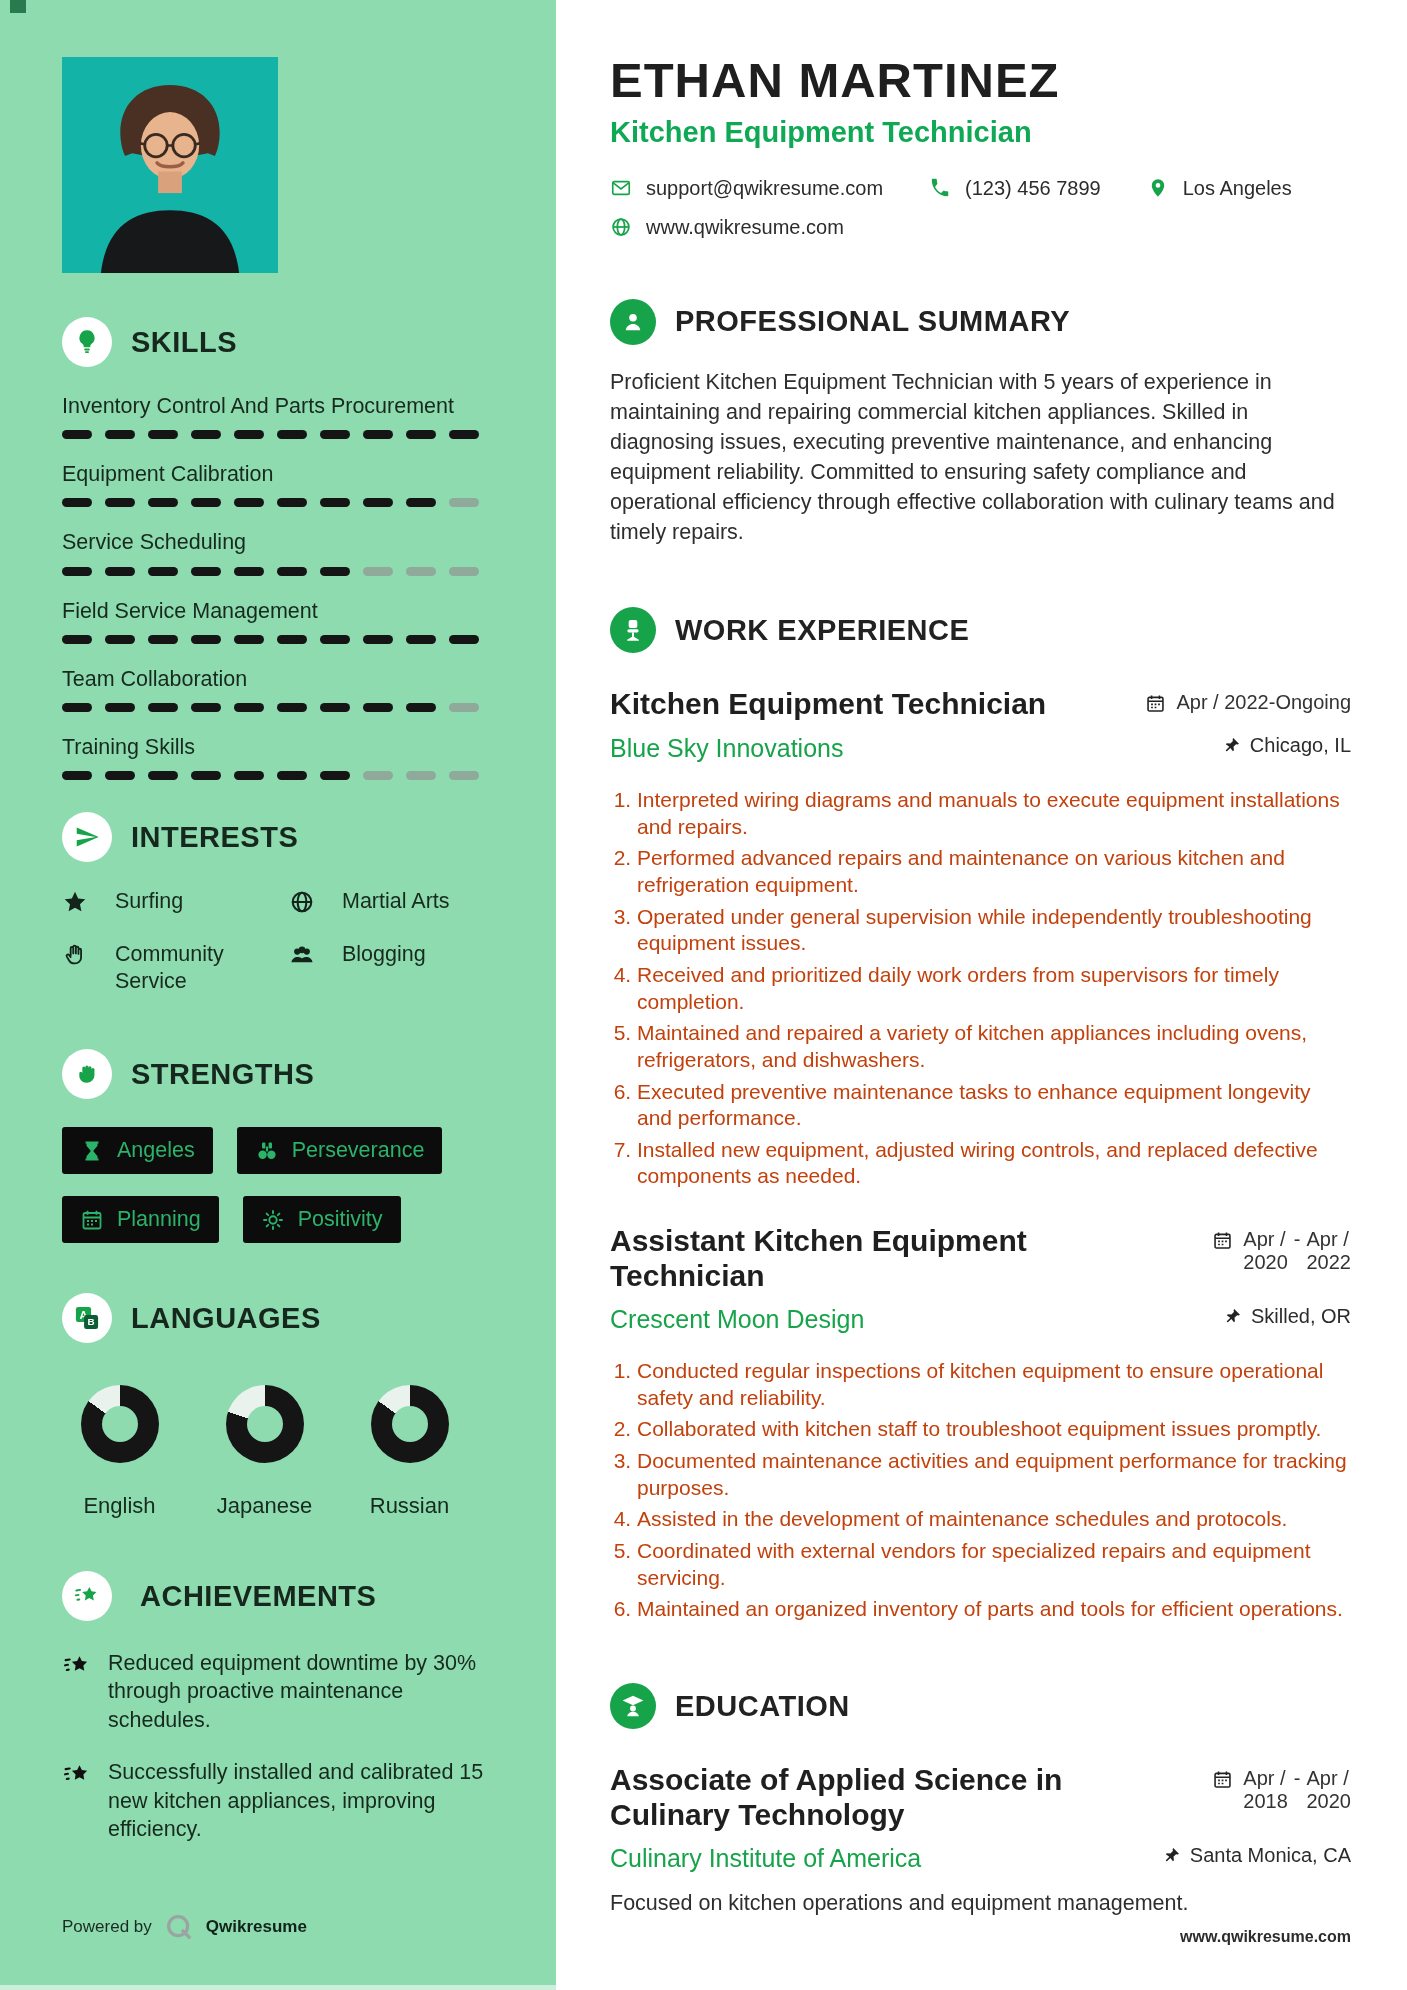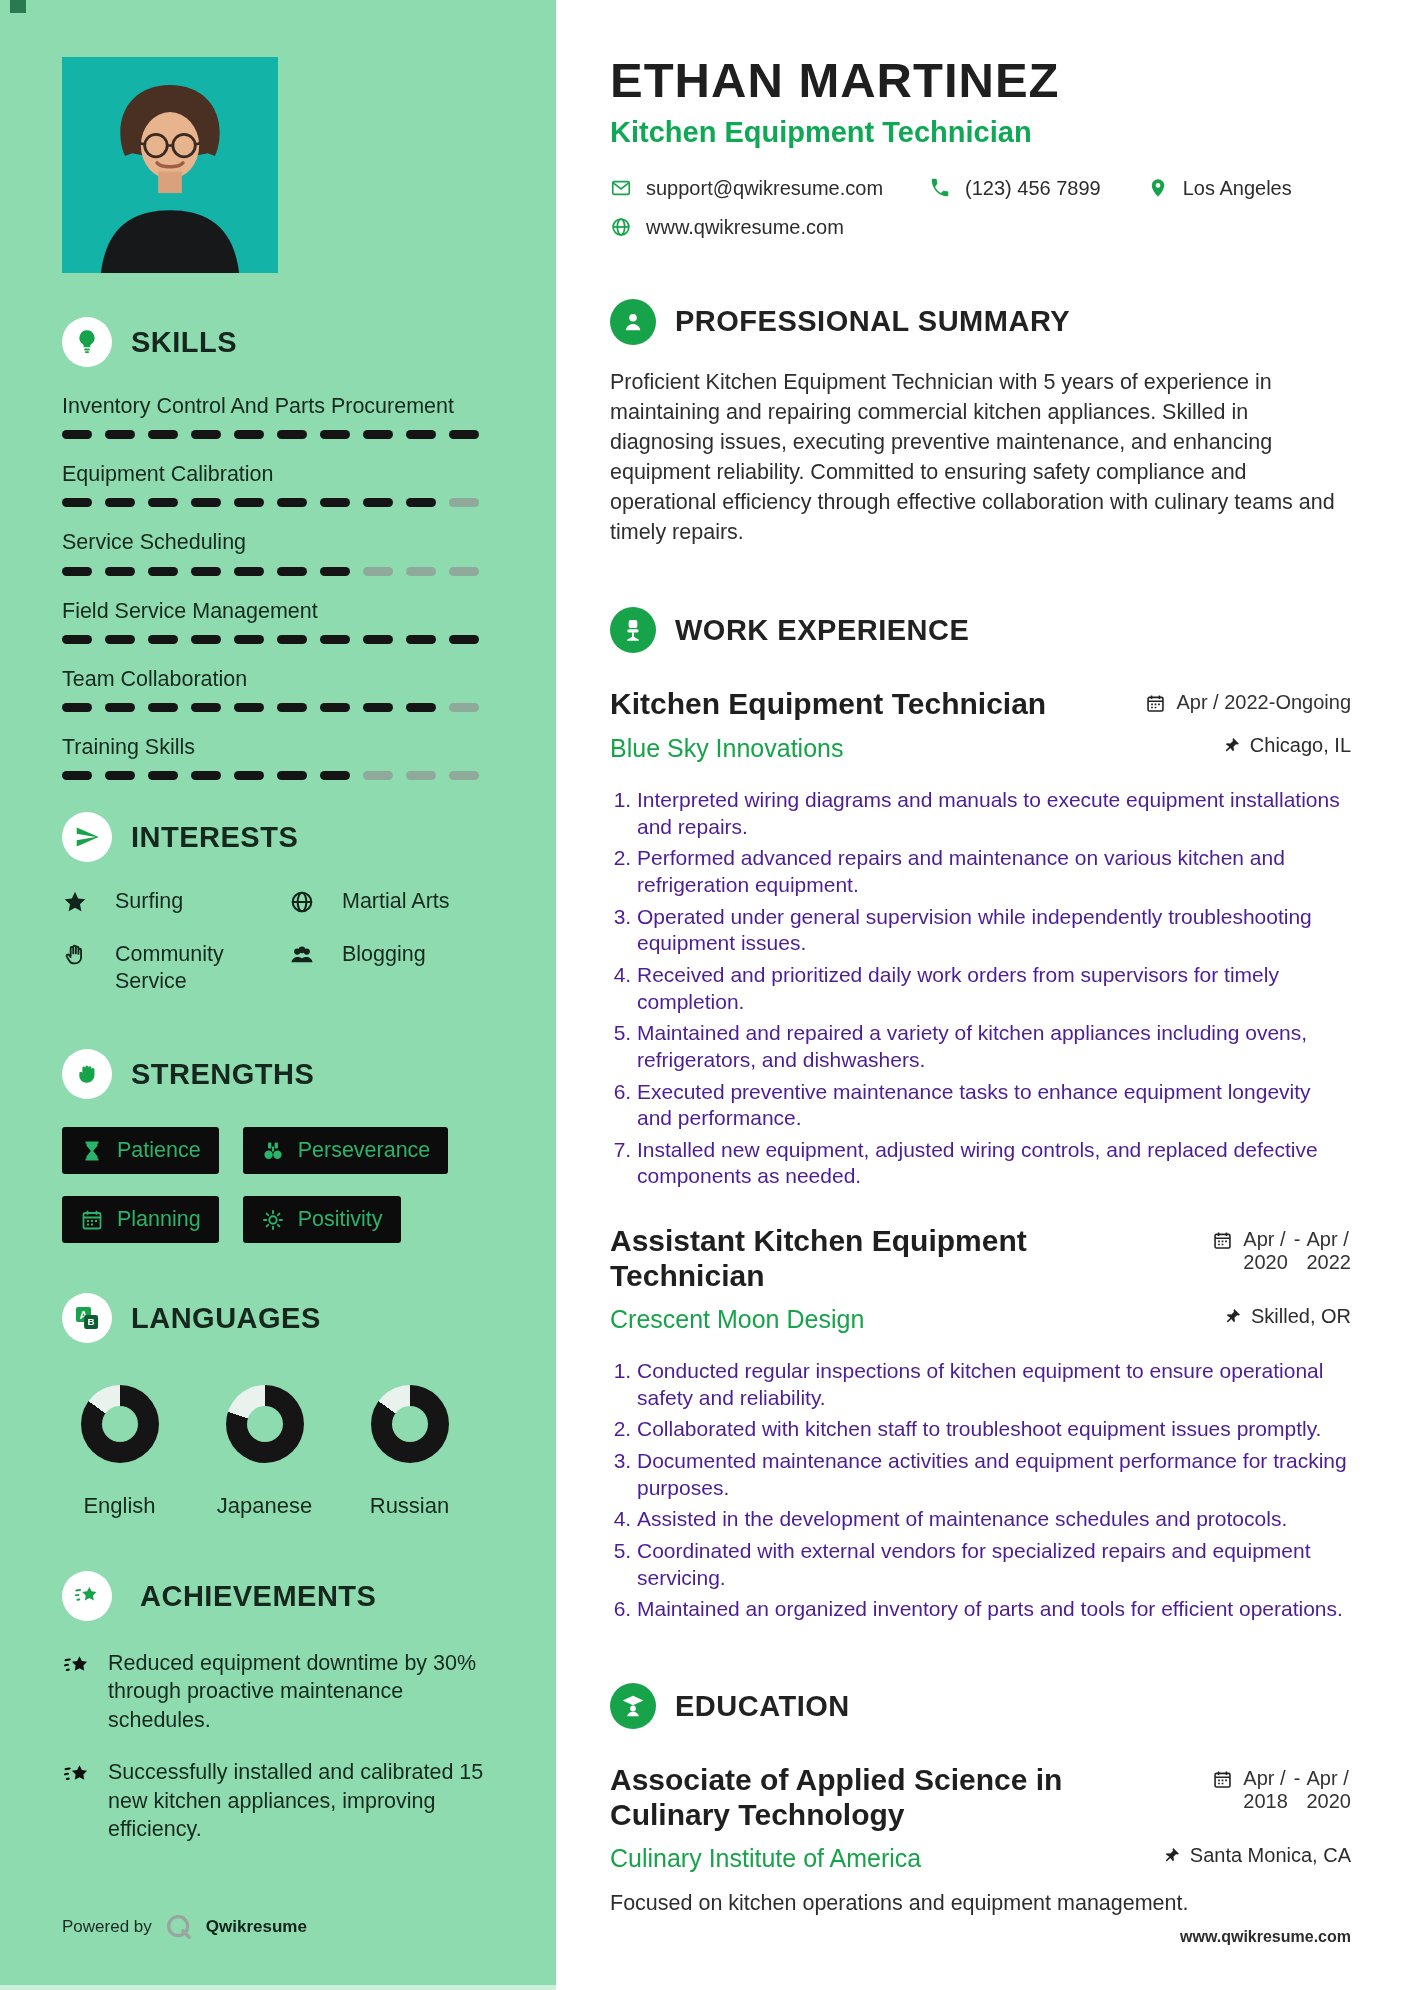--- a/index.html
+++ b/index.html
@@ -83,21 +83,21 @@
   .entry-meta .cal{display:inline-flex;color:#222;margin-top:2px;}
   .entry-meta .cal svg{width:21px;height:21px;}
   .dl{display:inline-flex;flex-direction:column;line-height:1.15;}
   .dsep{padding:0 6px;}
   .entry-sub{display:flex;justify-content:space-between;align-items:flex-start;margin-top:12px;}
   .company{font-size:25px;font-weight:500;color:var(--accent);}
   .loc{display:flex;align-items:center;gap:9px;font-size:20px;color:#2c2c2c;}
   .loc .pin{display:inline-flex;color:#222;}
   .loc .pin svg{width:19px;height:19px;}
   ol.duties{margin:24px 0 0 0;padding-left:27px;}
-  ol.duties li{font-size:21px;line-height:1.27;color:#4c1d95;margin-bottom:5px;}
+  ol.duties li{font-size:21px;line-height:1.27;color:#c2410c;margin-bottom:5px;}
   .edu-desc{margin-top:18px;font-size:21.5px;color:#2e2e2e;}
 
   .main-footer{position:absolute;right:56px;bottom:44px;font-size:16px;font-weight:700;color:#2c2c2c;}
   .bottom-strip{position:absolute;left:0;right:0;bottom:0;height:5px;background:rgba(255,255,255,.55);}
 </style>
 </head>
 <body>
 
 <div class="page">
 
@@ -278,21 +278,21 @@
           </svg>
         </span>
       <span class="sec-title">STRENGTHS</span>
     </div>
     <div class="chips">
 
         <span class="chip">
           <span class="ic"><svg viewBox="0 0 24 24" fill="currentColor">
               <path d="M5.5 2.5h13v2h-13zM5.5 19.5h13v2h-13zM6.5 4.5h11v2.2L13.2 12l4.3 5.3v2.2h-11v-2.2L10.8 12 6.5 6.7z"></path>
             </svg></span>
-          <span>Patience</span>
+          <span>Angeles</span>
         </span>
 
         <span class="chip">
           <span class="ic"><svg viewBox="0 0 24 24" fill="currentColor">
               <rect x="7" y="3.5" width="3.4" height="6" rx="1"></rect>
               <rect x="13.6" y="3.5" width="3.4" height="6" rx="1"></rect>
               <rect x="10.9" y="7.5" width="2.2" height="5"></rect>
               <circle cx="7.6" cy="15.8" r="4.2"></circle>
               <circle cx="16.4" cy="15.8" r="4.2"></circle>
             </svg></span>

